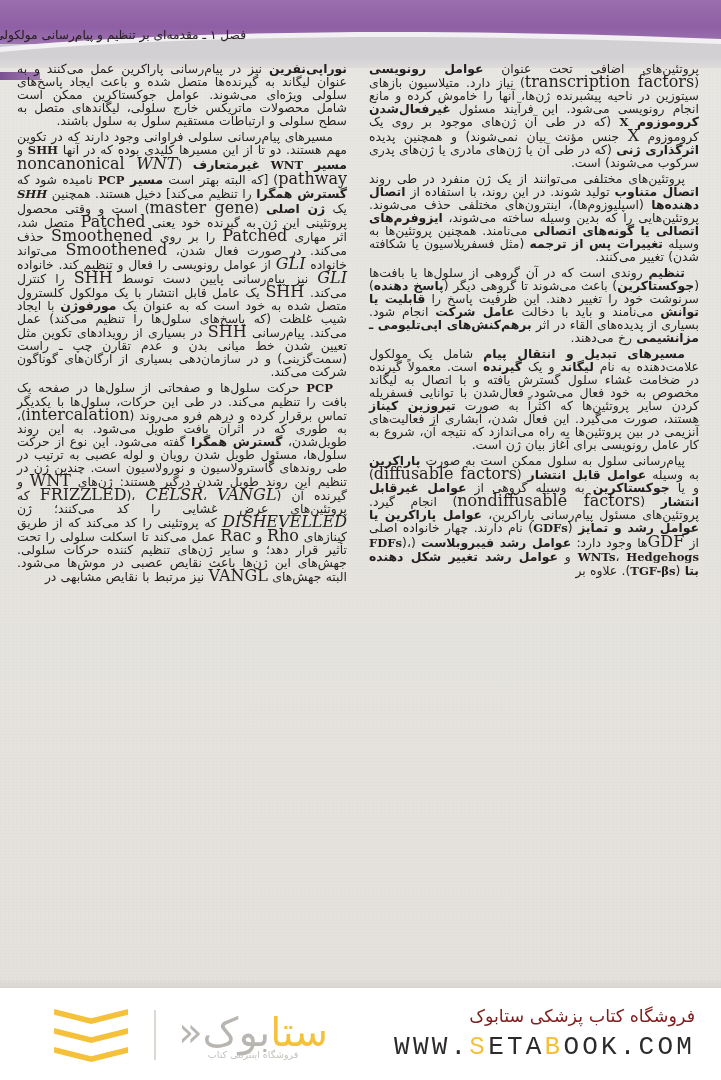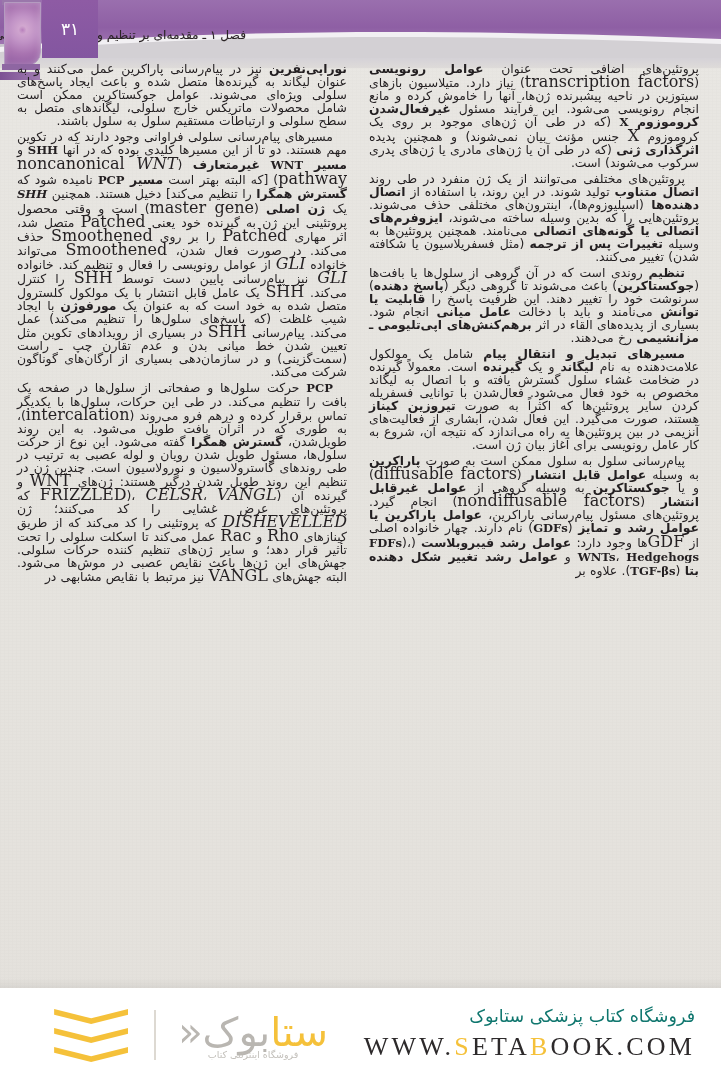--- a/index.html
+++ b/index.html
@@ -254,31 +254,31 @@
   }
   .footer-right {
     position: absolute;
     right: 26px;
     top: 16px;
     text-align: right;
     direction: rtl;
   }
   .footer-right .shop {
     font-size: 17.5px;
-    color: #0f766e;
+    color: #7f1d1d;
     font-family: "DejaVu Sans", sans-serif;
     display: block;
     line-height: 24px;
   }
   .footer-right .url {
     display: block;
     font-size: 26px;
     letter-spacing: 3.2px;
     color: #2d2a2b;
-    font-family: Liberation Serif, serif;
+    font-family: Liberation Mono, monospace;
     direction: ltr;
     margin-top: 4px;
     white-space: nowrap;
   }
   .footer-right .url .g { color: #f5c13a; }
 
   .footer-shade {
     position: absolute;
     left: 0;
     bottom: 92px;
@@ -297,35 +297,27 @@
   <div class="header">
     <div class="header-band"></div>
     <div class="header-band-lower"></div>
     <svg class="header-curve" viewBox="0 0 721 30" preserveAspectRatio="none">
       <path d="M0,22 C180,6 420,2 721,14 L721,30 L0,30 Z" fill="#d3d0d4"></path>
       <path d="M0,19 C180,3 420,-1 721,11 L721,16 C420,4 180,8 0,24 Z" fill="#f2f0f3"></path>
     </svg>
     <div class="header-title">فصل ۱ ـ مقدمه‌ای بر تنظیم و پیام‌رسانی مولکولی</div>
   </div>
 
-  <div class="corner-block">
-    <div class="corner-bar-top"></div>
-    <div class="corner-thumb"></div>
-    <div class="corner-bar-bottom"></div>
-    <div class="page-number-box">
-      <span>۳۱</span>
-    </div>
-  </div>
   <div class="corner-side-strip"></div>
 
   <div class="content">
     <div class="col" id="col-right">
         <p id="p-right-1" class="no-indent">پروتئین‌های اضافی تحت عنوان <b>عوامل رونویسی</b> (<span class="lat">transcription factors</span>) نیاز دارد. متیلاسیون بازهای سیتوزین در ناحیه پیشبرنده ژن‌ها، آنها را خاموش کرده و مانع انجام رونویسی می‌شود. این فرآیند مسئول <b>غیرفعال‌شدن کروموزوم <span class="lat-b">X</span></b> (که در طی آن ژن‌های موجود بر روی یک کروموزوم <span class="lat">X</span> جنس مؤنث بیان نمی‌شوند) و همچنین پدیده <b>اثرگذاری ژنی</b> (که در طی آن یا ژن‌های مادری یا ژن‌های پدری سرکوب می‌شوند) است.</p>
         <p id="p-right-2">پروتئین‌های مختلفی می‌توانند از یک ژن منفرد در طی روند <b>اتصال متناوب</b> تولید شوند. در این روند، با استفاده از <b>اتصال دهنده‌ها</b> (اسپلیوزوم‌ها)، اینترون‌های مختلفی حذف می‌شوند. پروتئین‌هایی را که بدین وسیله ساخته می‌شوند، <b>ایزوفرم‌های اتصالی یا گونه‌های اتصالی</b> می‌نامند. همچنین پروتئین‌ها به وسیله <b>تغییرات پس از ترجمه</b> (مثل فسفریلاسیون یا شکافته شدن) تغییر می‌کنند.</p>
-        <p id="p-right-3"><b>تنظیم</b> روندی است که در آن گروهی از سلول‌ها یا بافت‌ها (<b>جوکستاکرین</b>) باعث می‌شوند تا گروهی دیگر (<b>پاسخ دهنده</b>) سرنوشت خود را تغییر دهند. این ظرفیت پاسخ را <b>قابلیت یا توانش</b> می‌نامند و باید با دخالت <b>عامل میانی</b> انجام شود. بسیاری از پدیده‌های القاء در اثر <b>برهم‌کنش‌های اپی‌تلیومی ـ مزانشیمی</b> رخ می‌دهند.</p>
+        <p id="p-right-3"><b>تنظیم</b> روندی است که در آن گروهی از سلول‌ها یا بافت‌ها (<b>جوکستاکرین</b>) باعث می‌شوند تا گروهی دیگر (<b>پاسخ دهنده</b>) سرنوشت خود را تغییر دهند. این ظرفیت پاسخ را <b>قابلیت یا توانش</b> می‌نامند و باید با دخالت <b>عامل شرکت</b> انجام شود. بسیاری از پدیده‌های القاء در اثر <b>برهم‌کنش‌های اپی‌تلیومی ـ مزانشیمی</b> رخ می‌دهند.</p>
         <p id="p-right-4"><b>مسیرهای تبدیل و انتقال پیام</b> شامل یک مولکول علامت‌دهنده به نام <b>لیگاند</b> و یک <b>گیرنده</b> است. معمولاً گیرنده در ضخامت غشاء سلول گسترش یافته و با اتصال به لیگاند مخصوص به خود فعال می‌شود. فعال‌شدن با توانایی فسفریله کردن سایر پروتئین‌ها که اکثراً به صورت <b>تیروزین کیناز</b> هستند، صورت می‌گیرد. این فعال شدن، آبشاری از فعالیت‌های آنزیمی در بین پروتئین‌ها به راه می‌اندازد که نتیجه آن، شروع به کار عامل رونویسی برای آغاز بیان ژن است.</p>
         <p id="p-right-5">پیام‌رسانی سلول به سلول ممکن است به صورت <b>پاراکرین</b> به وسیله <b>عوامل قابل انتشار</b> (<span class="lat">diffusable factors</span>) و یا <b>جوکستاکرین</b> به وسیله گروهی از <b>عوامل غیرقابل انتشار</b> (<span class="lat">nondiffusable factors</span>) انجام گیرد. پروتئین‌های مسئول پیام‌رسانی پاراکرین، <b>عوامل پاراکرین یا عوامل رشد و تمایز</b> (<b><span class="lat-b">GDFs</span></b>) نام دارند. چهار خانواده اصلی از <span class="lat">GDF</span>ها وجود دارد: <b>عوامل رشد فیبروبلاست</b> (<span class="lat-b">FDFs</span>)، <span class="lat-b">WNTs</span>، <span class="lat-b">Hedgehogs</span> و <b>عوامل رشد تغییر شکل دهنده بتا</b> (<span class="lat-b">TGF-βs</span>). علاوه بر</p>
       </div>
     <div class="col" id="col-left">
         <p id="p-left-1" class="no-indent"><b>نوراپی‌نفرین</b> نیز در پیام‌رسانی پاراکرین عمل می‌کنند و به عنوان لیگاند به گیرنده‌ها متصل شده و باعث ایجاد پاسخ‌های سلولی ویژه‌ای می‌شوند. عوامل جوکستاکرین ممکن است شامل محصولات ماتریکس خارج سلولی، لیگاندهای متصل به سطح سلولی و ارتباطات مستقیم سلول به سلول باشند.</p>
         <p id="p-left-2">مسیرهای پیام‌رسانی سلولی فراوانی وجود دارند که در تکوین مهم هستند. دو تا از این مسیرها کلیدی بوده که در آنها <span class="lat-b">SHH</span> و <b>مسیر <span class="lat-b">WNT</span> غیرمتعارف</b> (<span class="lat">noncanonical <i>WNT</i> pathway</span>) [که البته بهتر است <b>مسیر <span class="lat-b">PCP</span></b> نامیده شود که <b>گسترش همگرا</b> را تنظیم می‌کند] دخیل هستند. همچنین <span class="lat-b"><i>SHH</i></span> یک <b>ژن اصلی</b> (<span class="lat">master gene</span>) است و وقتی محصول پروتئینی این ژن به گیرنده خود یعنی <span class="lat">Patched</span> متصل شد، اثر مهاری <span class="lat">Patched</span> را بر روی <span class="lat">Smoothened</span> حذف می‌کند. در صورت فعال شدن، <span class="lat">Smoothened</span> می‌تواند خانواده <span class="lat"><i>GLI</i></span> از عوامل رونویسی را فعال و تنظیم کند. خانواده <span class="lat"><i>GLI</i></span> نیز پیام‌رسانی پایین دست توسط <span class="lat">SHH</span> را کنترل می‌کند. <span class="lat">SHH</span> یک عامل قابل انتشار با یک مولکول کلسترول متصل شده به خود است که به عنوان یک <b>مورفوژن</b> با ایجاد شیب غلظت (که پاسخ‌های سلول‌ها را تنظیم می‌کند) عمل می‌کند. پیام‌رسانی <span class="lat">SHH</span> در بسیاری از رویدادهای تکوین مثل تعیین شدن خط میانی بدن و عدم تقارن چپ ـ راست (سمت‌گزینی) و در سازمان‌دهی بسیاری از ارگان‌های گوناگون شرکت می‌کند.</p>
         <p id="p-left-3"><b><span class="lat-b">PCP</span></b> حرکت سلول‌ها و صفحاتی از سلول‌ها در صفحه یک بافت را تنظیم می‌کند. در طی این حرکات، سلول‌ها با یکدیگر تماس برقرار کرده و درهم فرو می‌روند (<span class="lat">intercalation</span>)، به طوری که در اثرآن بافت طویل می‌شود. به این روند طویل‌شدن، <b>گسترش همگرا</b> گفته می‌شود. این نوع از حرکت سلول‌ها، مسئول طویل شدن رویان و لوله عصبی به ترتیب در طی روندهای گاسترولاسیون و نورولاسیون است. چندین ژن در تنظیم این روند طویل شدن درگیر هستند: ژن‌های <span class="lat">WNT</span> و گیرنده آن (<span class="lat">FRIZZLED</span>)، <span class="lat"><i>CELSR</i></span>، <span class="lat"><i>VANGL</i></span> که پروتئین‌های عرض غشایی را کد می‌کنند؛ ژن <span class="lat"><i>DISHEVELLED</i></span> که پروتئینی را کد می‌کند که از طریق کینازهای <span class="lat">Rho</span> و <span class="lat">Rac</span> عمل می‌کند تا اسکلت سلولی را تحت تأثیر قرار دهد؛ و سایر ژن‌های تنظیم کننده حرکات سلولی. جهش‌های این ژن‌ها باعث نقایص عصبی در موش‌ها می‌شود. البته جهش‌های <span class="lat">VANGL</span> نیز مرتبط با نقایص مشابهی در</p>
       </div>
   </div>
 

